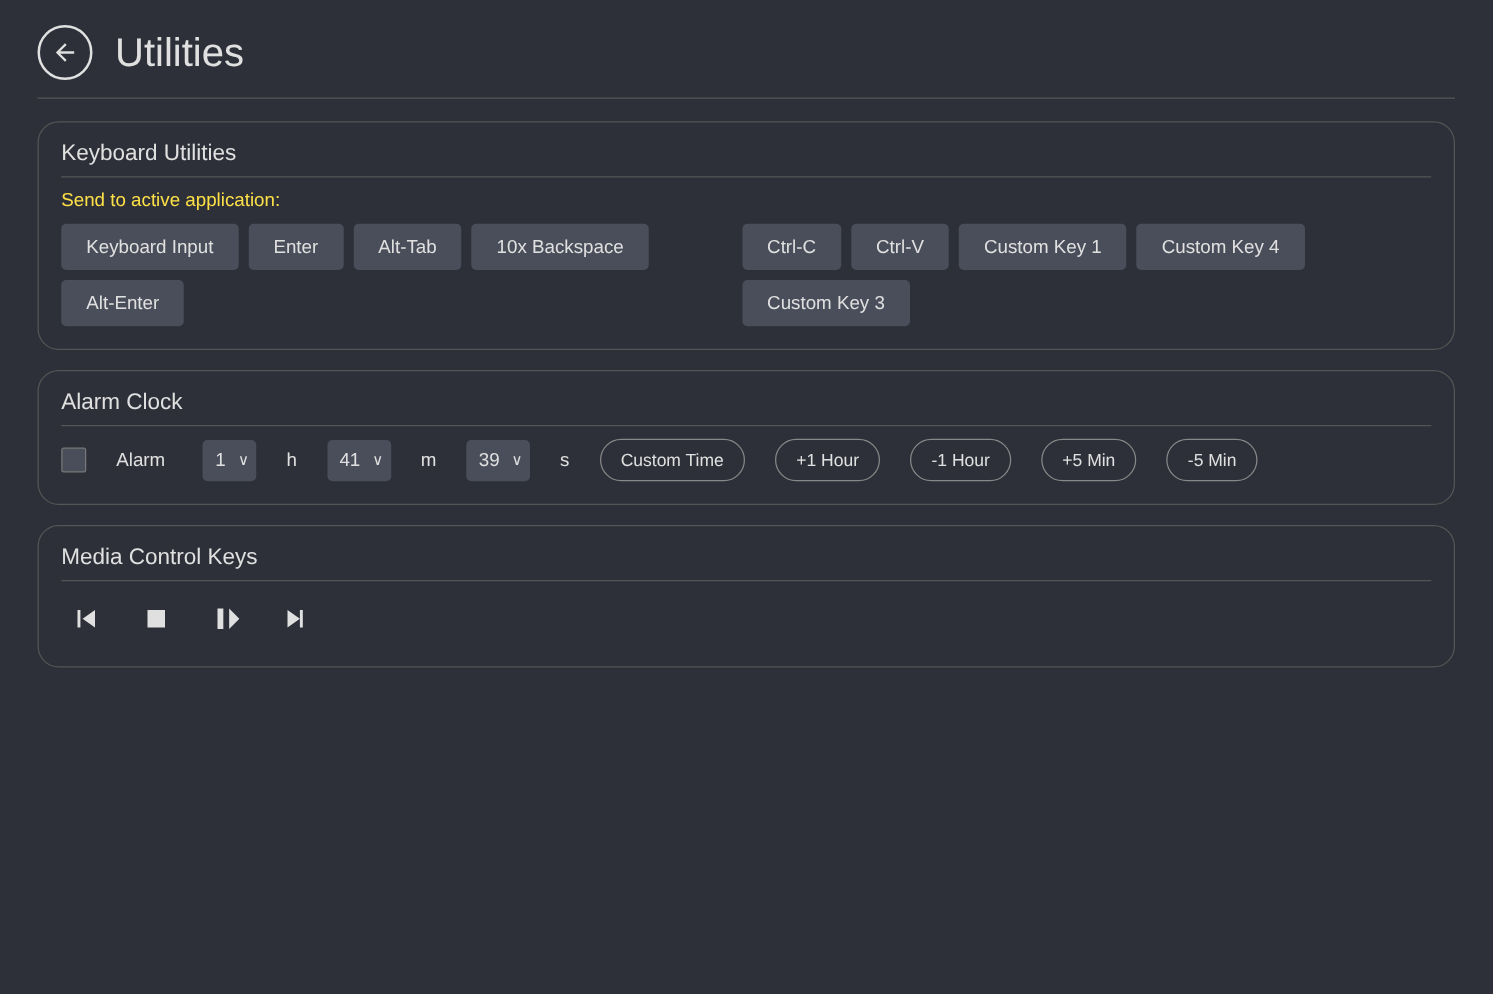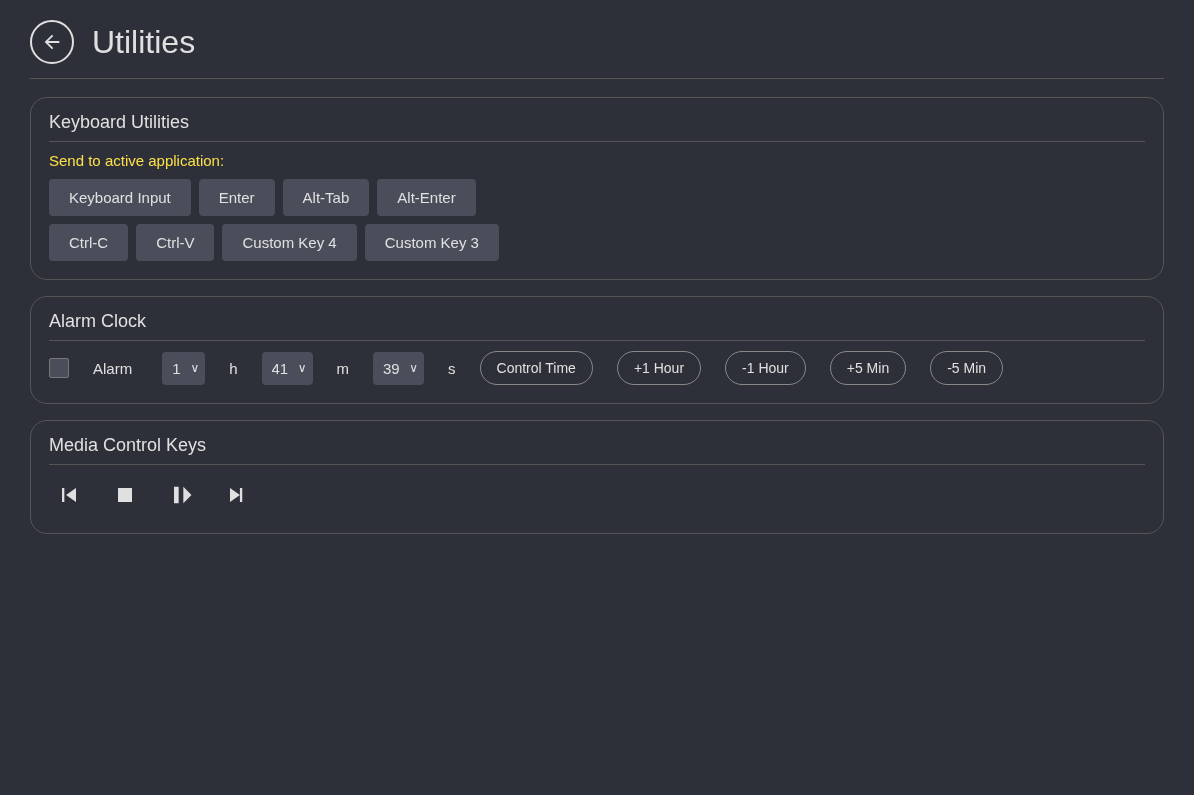--- a/index.html
+++ b/index.html
@@ -81,21 +81,21 @@
 
     .send-label {
       font-size: 15px;
       color: #fde047;
       margin-bottom: 10px;
     }
 
     
     .kb-buttons {
       display: flex;
-      flex-direction: column;
+      flex-direction: row;
       gap: 8px;
     }
 
     .kb-row {
       display: flex;
       gap: 8px;
       flex-wrap: wrap;
     }
 
     .kb-btn {
@@ -215,25 +215,27 @@
   </div>
 
   <div class="section">
     <div class="section-title">Keyboard Utilities</div>
     <div class="send-label">Send to active application:</div>
     <div class="kb-buttons">
       <div class="kb-row">
         <button class="kb-btn">Keyboard Input</button>
         <button class="kb-btn">Enter</button>
         <button class="kb-btn">Alt-Tab</button>
+        <button class="kb-btn">10x Backspace</button>
         <button class="kb-btn">Alt-Enter</button>
       </div>
       <div class="kb-row">
         <button class="kb-btn">Ctrl-C</button>
         <button class="kb-btn">Ctrl-V</button>
+        <button class="kb-btn">Custom Key 1</button>
         <button class="kb-btn">Custom Key 4</button>
         <button class="kb-btn">Custom Key 3</button>
       </div>
     </div>
   </div>
 
   <div class="section">
     <div class="section-title">Alarm Clock</div>
     <div class="alarm-row">
       <div class="alarm-checkbox"></div>
@@ -259,21 +261,21 @@
 
       <div class="select-wrapper">
         <select>
           <option>39</option>
           <option>00</option>
           <option>30</option>
         </select>
       </div>
       <span class="time-unit">s</span>
 
-      <button class="alarm-action-btn">Control Time</button>
+      <button class="alarm-action-btn">Custom Time</button>
       <button class="alarm-action-btn">+1 Hour</button>
       <button class="alarm-action-btn">-1 Hour</button>
       <button class="alarm-action-btn">+5 Min</button>
       <button class="alarm-action-btn">-5 Min</button>
     </div>
   </div>
 
   <div class="section">
     <div class="section-title">Media Control Keys</div>
     <div class="media-row">

